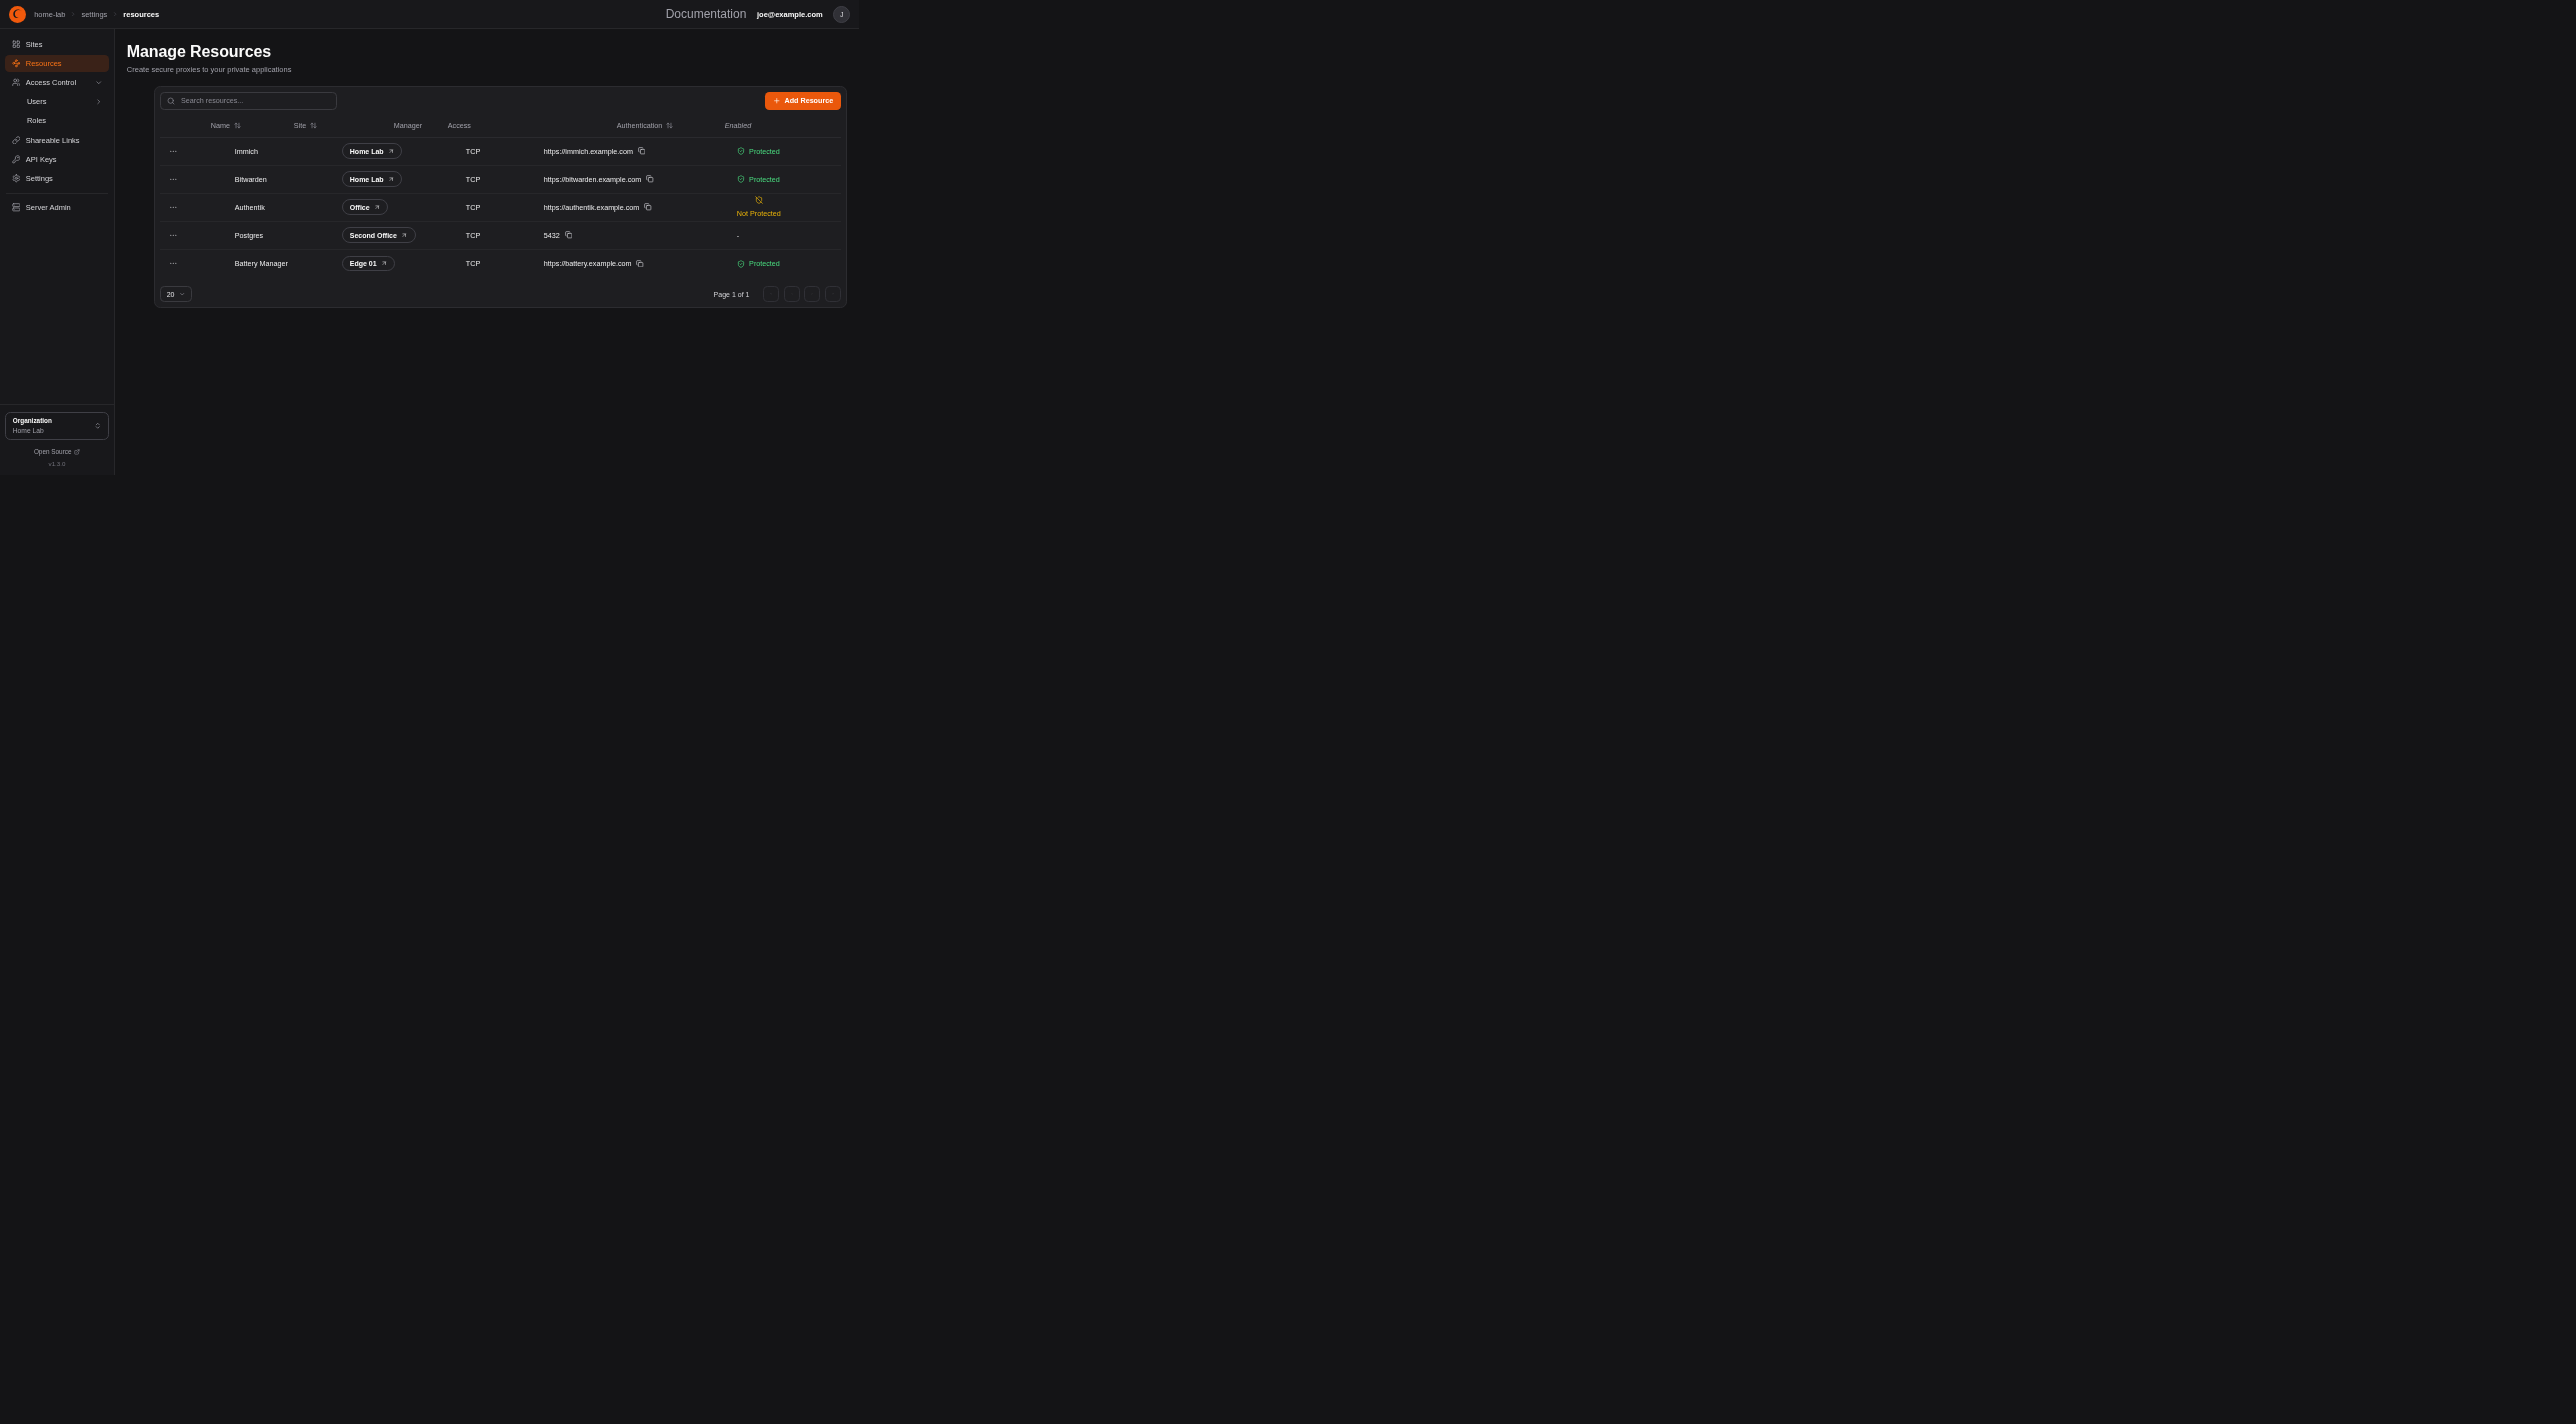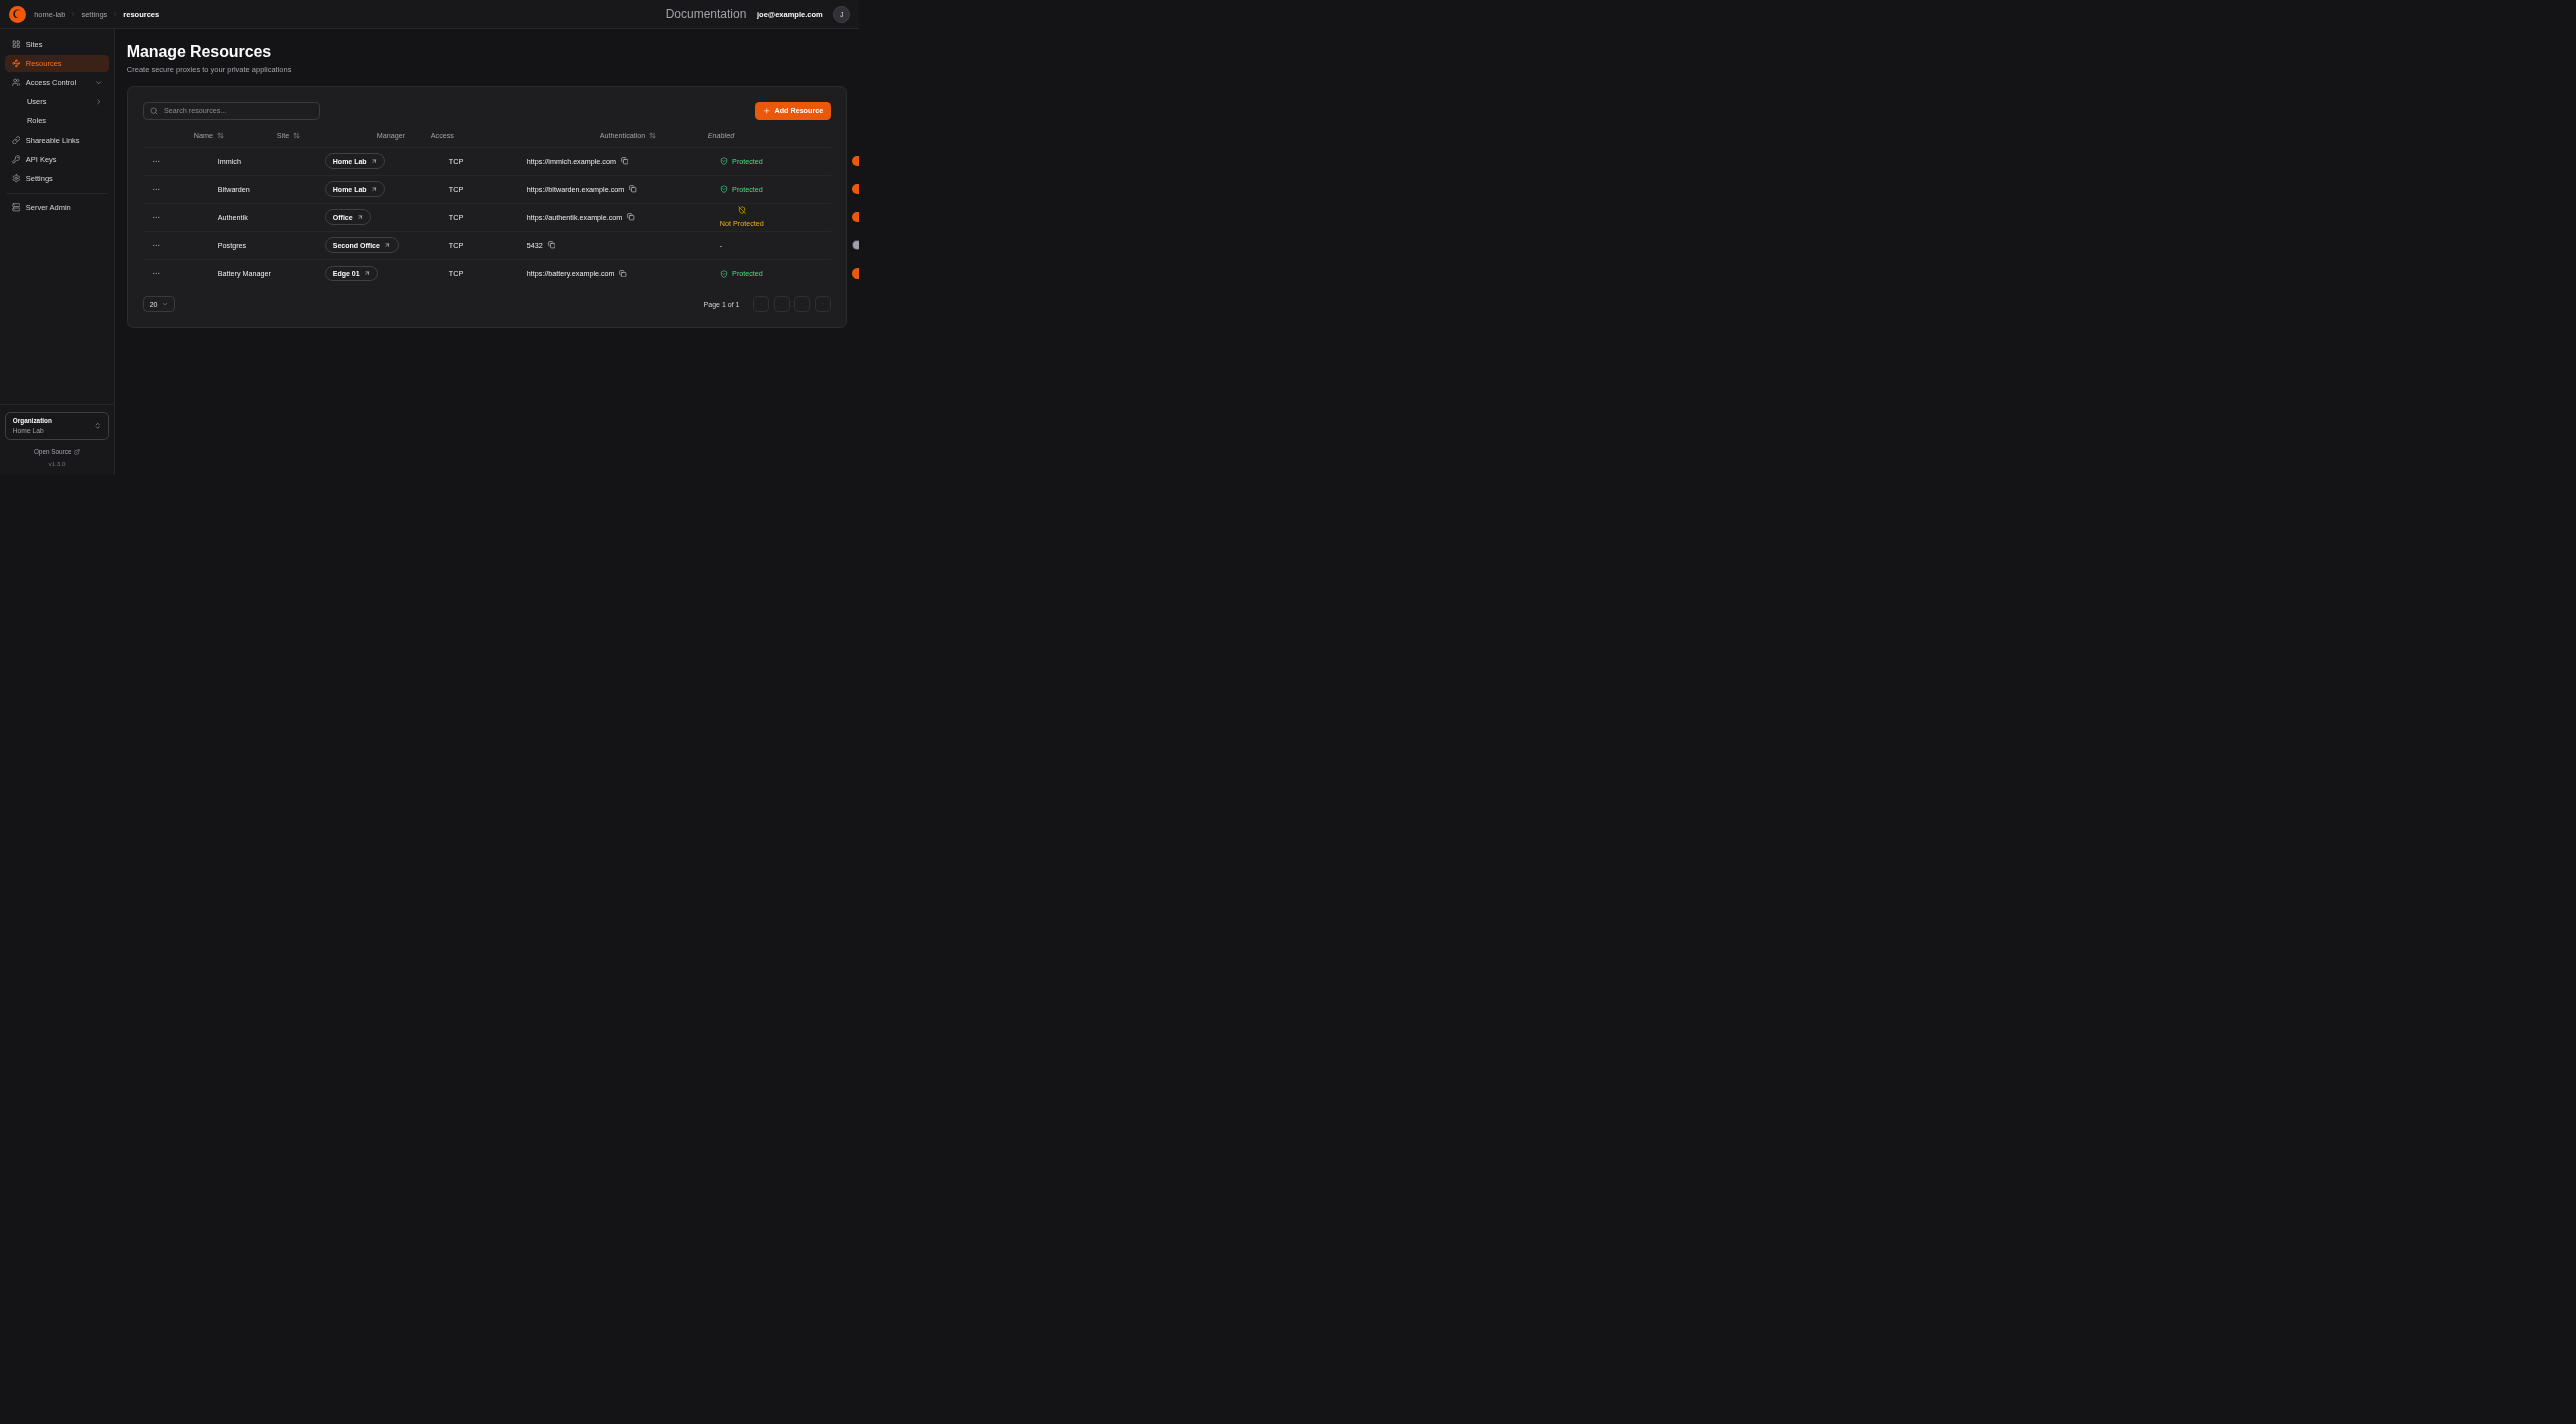--- a/index.html
+++ b/index.html
@@ -64,21 +64,21 @@
   .open-source svg { width:5.9px; height:5.9px; }
   .version { text-align:center; font-size:6.2px; color:#71717a; margin-top:4.8px; }
 
   
   .main { flex:1; padding:14px 11.8px; overflow:hidden; }
   .page-title { font-size:16px; font-weight:700; letter-spacing:-0.1px; margin:0; }
   .page-subtitle { font-size:7.5px; color:#a1a1aa; margin-top:3.8px; }
 
   .card {
     margin-top:11.8px; background:#1e1e21; border:0.5px solid #2c2c30;
-    border-radius:6.4px; padding:15px;
+    border-radius:6.4px; padding:5px;margin-left:27px;
   }
 
   .toolbar { display:flex; align-items:center; justify-content:space-between; }
   .search {
     width:177px; height:18px; display:flex; align-items:center; gap:4.3px;
     border:0.5px solid #3a3a3f; border-radius:4.3px; padding:0 5.9px; color:#8a8a93;
   }
   .search input {
     flex:1; background:transparent; border:none; outline:none;
     color:#fafafa; font-size:7.2px; font-family:inherit;

